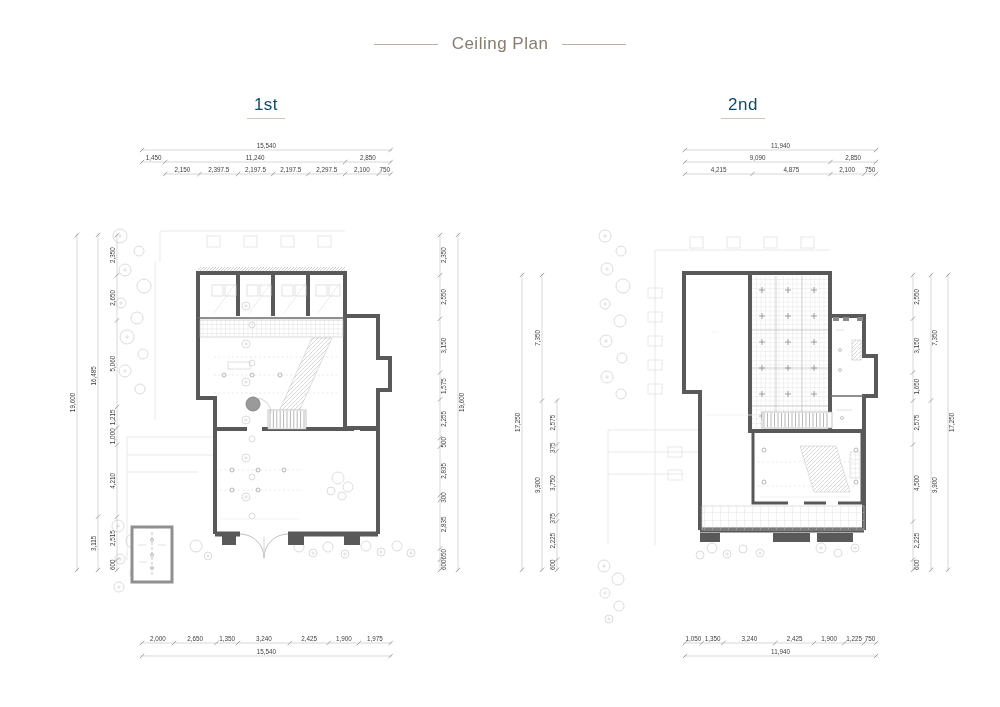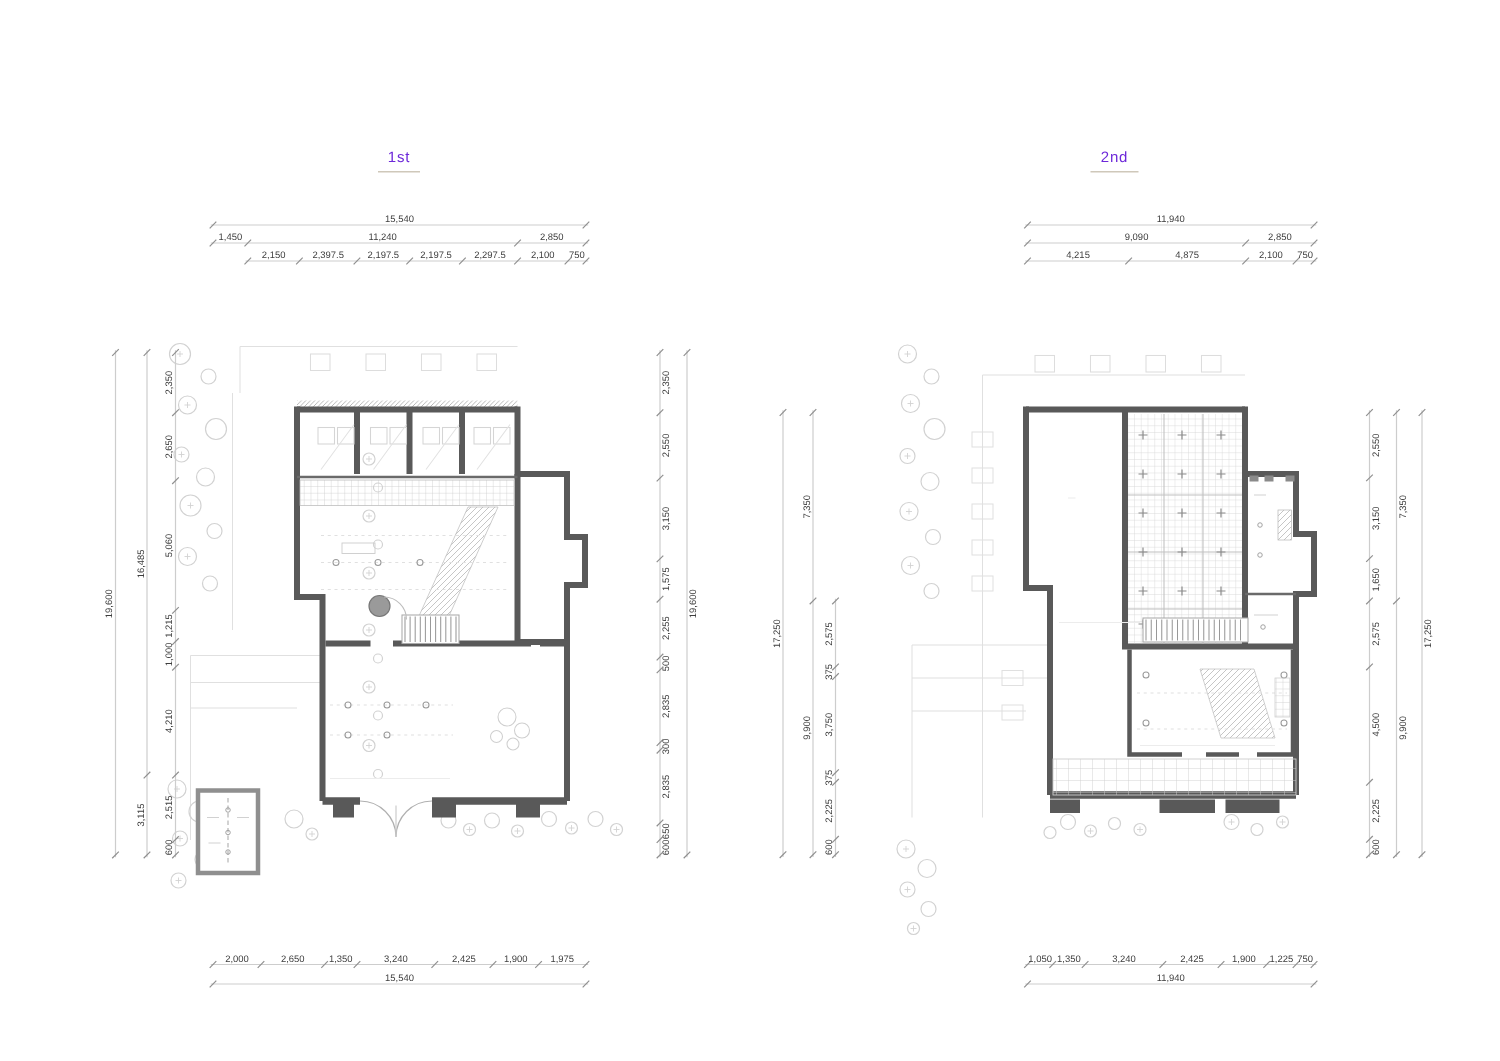--- a/index.html
+++ b/index.html
@@ -4,30 +4,35 @@
 <style>
   html,body{margin:0;padding:0;background:#fff;}
   body{width:1000px;height:707px;position:relative;overflow:hidden;
        font-family:"Liberation Sans",sans-serif;}
   .stage{position:absolute;inset:0;background:#ffffff;}
   header{position:absolute;top:34px;left:0;width:1000px;display:flex;
          align-items:center;justify-content:center;gap:14px;}
   .rule{display:inline-block;width:64px;height:1px;background:#b9b1a3;}
   h1{margin:0;font-size:17px;font-weight:400;color:#857d6e;letter-spacing:.5px;}
   .floor-label{position:absolute;top:95px;width:80px;text-align:center;}
-  .floor-label span{display:inline-block;color:#6d28d9;font-size:10px;
+  .floor-label span{display:inline-block;color:#0c4a6e;font-size:17px;
          letter-spacing:.5px;padding:0 7px 3px 7px;border-bottom:1px solid #cfc8ba;}
   #lab1{left:226px;} #lab2{left:703px;}
   svg text.dim{font:6.3px "Liberation Sans",sans-serif;fill:#3d3d3d;text-anchor:middle;}
 </style>
 </head>
 <body>
 
 <div class="stage">
 
+  <header>
+    <span class="rule"></span>
+    <h1>Ceiling Plan</h1>
+    <span class="rule"></span>
+  </header>
 
   <div id="lab1" class="floor-label">
     <span>1st</span>
   </div>
   <div id="lab2" class="floor-label">
     <span>2nd</span>
   </div>
 
   <svg id="canvas" width="1000" height="707" viewBox="0 0 1000 707" xmlns="http://www.w3.org/2000/svg">
     <defs>

